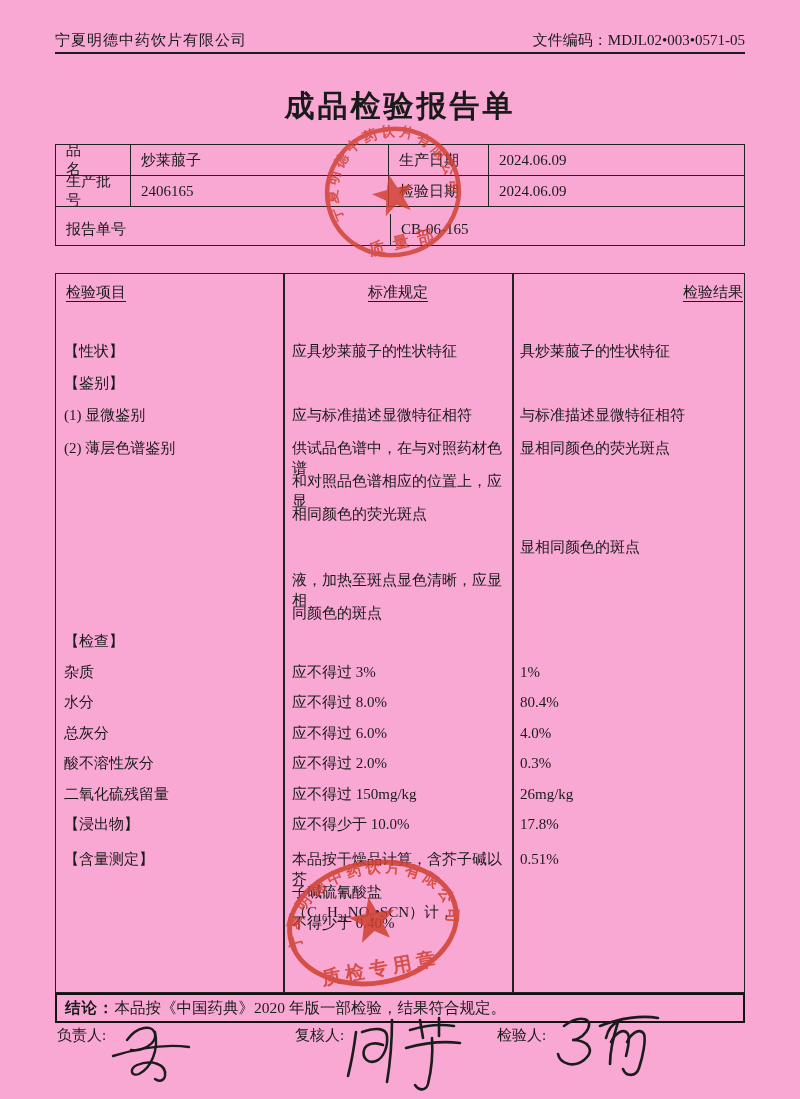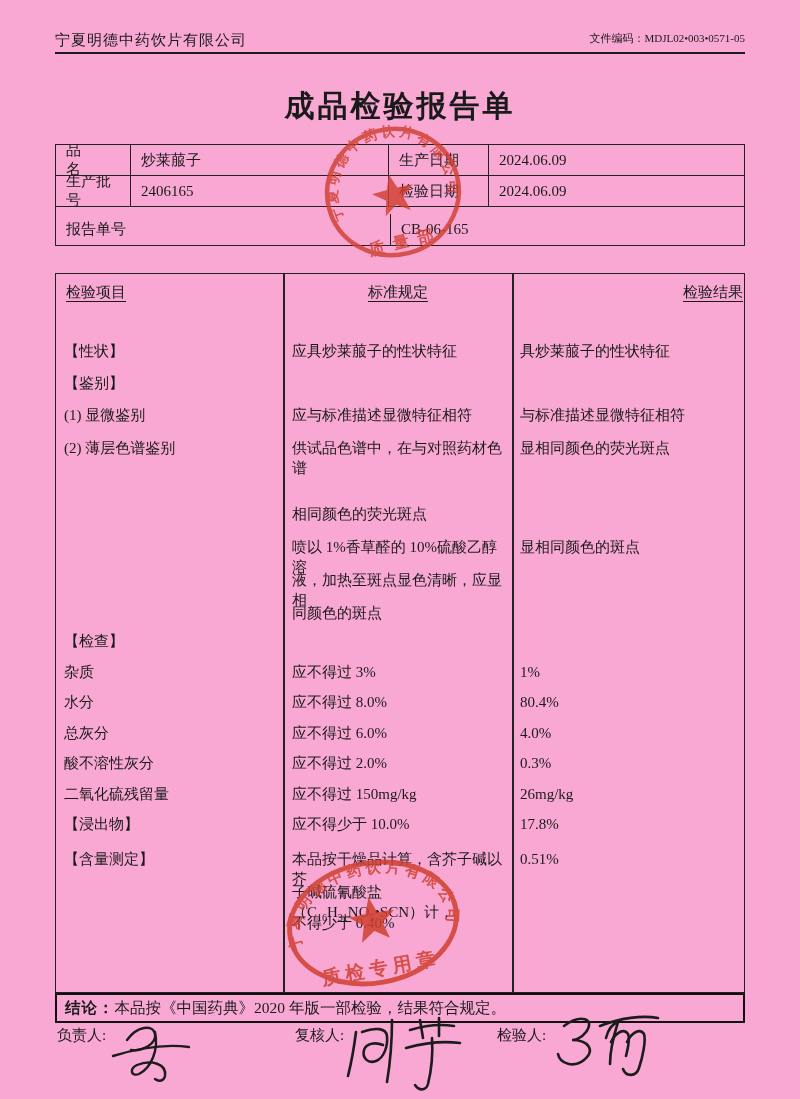--- a/index.html
+++ b/index.html
@@ -3,21 +3,21 @@
 <meta charset="utf-8">
 <style>
   html,body{margin:0;padding:0;background:#ffffff;}
   .page{
     position:relative;width:800px;height:1099px;background:#f9a8d4;overflow:hidden;
     font-family:"Liberation Serif","DejaVu Serif",serif;color:#1a1a1a;
   }
   .abs{position:absolute;}
   
   .company{left:55px;top:31px;font-size:15px;letter-spacing:1px;}
-  .doccode{right:55px;top:31px;font-size:11px;}
+  .doccode{right:55px;top:31px;font-size:15px;}
   .head-rule{left:55px;top:52px;width:690px;height:2px;background:#1c1c1c;}
   
   .title{left:0;top:86px;width:800px;text-align:center;font-size:30px;font-weight:bold;letter-spacing:3px;}
   
   .info-table{left:55px;top:144px;width:690px;border:1.5px solid #222;box-sizing:border-box;font-size:15px;}
   .irow{display:flex;height:30px;border-bottom:1px solid #222;}
   .irow:last-child{border-bottom:none;height:31px;margin-top:7px;}
   .icell{box-sizing:border-box;border-right:1px solid #222;display:flex;align-items:center;padding:0 10px;overflow:hidden;}
   .icell.last{border-right:none;}
   .w-label1{width:75px;}
@@ -97,25 +97,27 @@
     <div class="trow" style="top:131px">
       <div class="c1">(1) 显微鉴别</div>
       <div class="c2">应与标准描述显微特征相符</div>
       <div class="c3">与标准描述显微特征相符</div>
     </div>
     <div class="trow" style="top:164px">
       <div class="c1">(2) 薄层色谱鉴别</div>
       <div class="c2">供试品色谱中，在与对照药材色谱</div>
       <div class="c3">显相同颜色的荧光斑点</div>
     </div>
+    <div class="trow" style="top:197px">
+      <div class="c2">和对照品色谱相应的位置上，应显</div>
+    </div>
     <div class="trow" style="top:230px">
       <div class="c2">相同颜色的荧光斑点</div>
     </div>
     <div class="trow" style="top:263px">
-      <div class="c2">喷以 1%香草醛的 10%硫酸乙醇溶</div>
       <div class="c3">显相同颜色的斑点</div>
     </div>
     <div class="trow" style="top:296px">
       <div class="c2">液，加热至斑点显色清晰，应显相</div>
     </div>
     <div class="trow" style="top:329px">
       <div class="c2">同颜色的斑点</div>
     </div>
     <div class="trow" style="top:357px">
       <div class="c1">【检查】</div>

